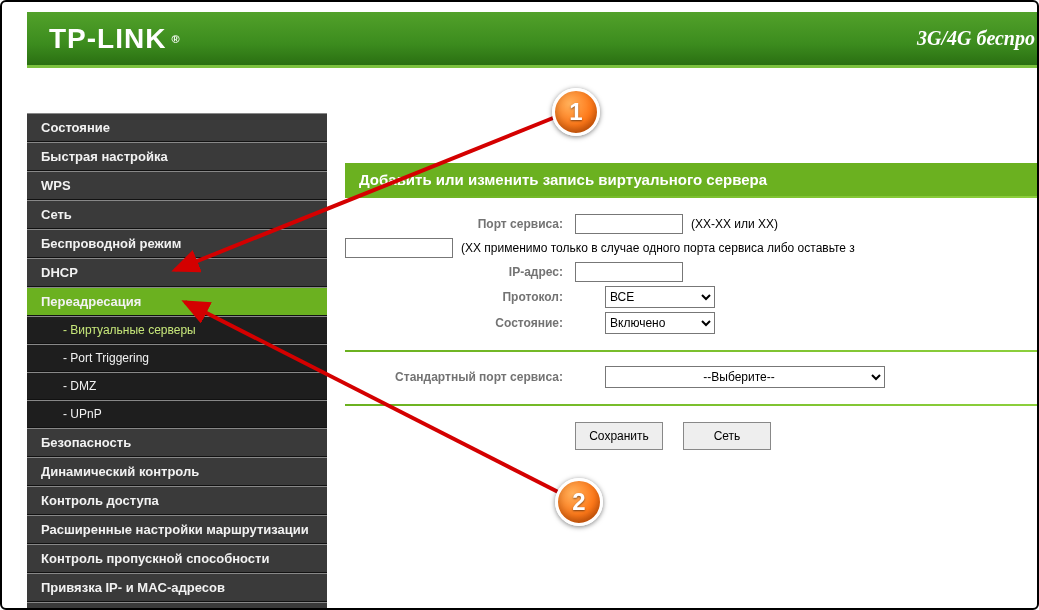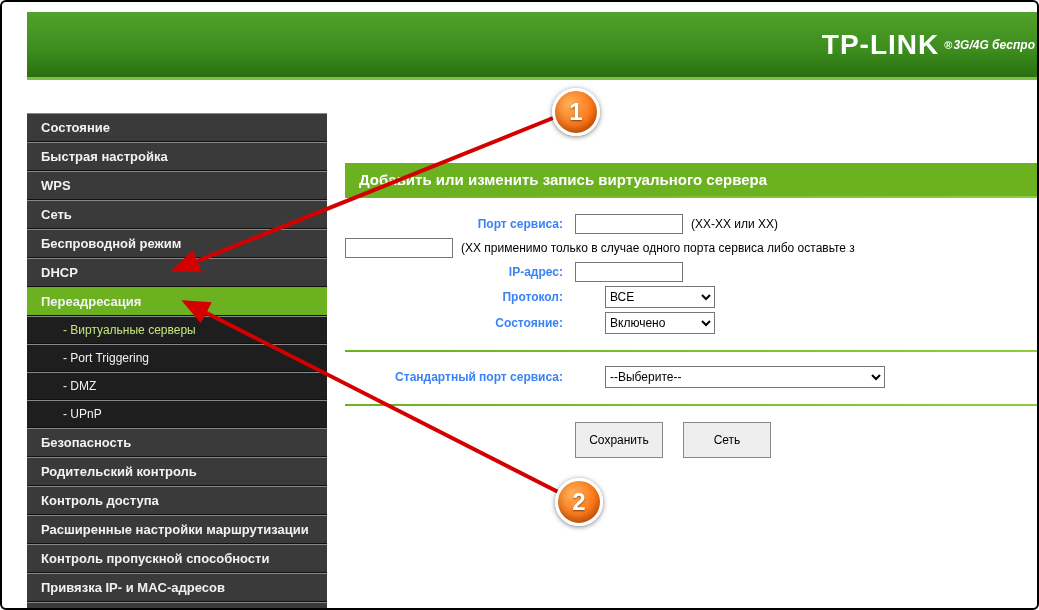--- a/index.html
+++ b/index.html
@@ -16,43 +16,44 @@
   position: absolute;
   top: 0; left: 0; right: 0; bottom: 0;
   border: 2px solid #000;
   border-radius: 6px;
   background: #fff;
   overflow: hidden;
 }
 .header {
   position: absolute;
   top: 10px; left: 25px; right: 0;
-  height: 68px;
+  height: 56px;
   background: linear-gradient(to bottom, #52a12a 0%, #3c8c1e 60%, #2a6f12 100%);
   color: #fff;
   display: flex;
   align-items: center;
-  justify-content: flex-end;
+  justify-content: space-between;
   padding: 0 10px 0 22px;
   border-bottom: 3px solid #7cc23f;
 }
 .logo {
   font-size: 28px;
   font-weight: 900;
   letter-spacing: 1px;
   display: flex;
   align-items: center;
   gap: 3px;
 }
 .logo .r { font-size: 11px; vertical-align: super; margin-left: 2px; }
 .header-title {
-  font-size: 12px;
+  font-size: 20px;
   font-weight: bold;
   font-style: italic;
   margin-right: -8px;
+  font-family: Liberation Serif, serif;
 }
 .layout {
   position: absolute;
   top: 83px; left: 25px; right: 0; bottom: 10px;
   display: flex;
 }
 .sidebar {
   width: 300px;
   background: #0ea5e9;
   color: #fff;
@@ -106,21 +107,21 @@
 .form-row {
   display: flex;
   align-items: center;
   margin: 4px 0;
 }
 .form-label {
   width: 230px;
   text-align: right;
   font-weight: bold;
   font-size: 12px;
-  color: #3b82f6;
+  color: #737373;
   padding-right: 12px;
 }
 .text-input {
   width: 108px;
   height: 20px;
   border: 1px solid #777;
   background: #fff;
   font-size: 12px;
   padding: 0 3px;
 }
@@ -131,34 +132,34 @@
   white-space: nowrap;
 }
 select.sel {
   height: 22px;
   border: 1px solid #777;
   background: #fff;
   font-size: 12px;
   margin-left: 30px;
 }
 .sel.small { width: 110px; }
-.sel.wide { width: 280px; }
+.sel.wide { width: 280px; text-align: center; }
 .sep-line {
   margin: 16px 0 14px 0;
   height: 2px;
   background: linear-gradient(to right, #6bb120 0%, #8ccf3c 100%);
 }
 .buttons {
   margin: 16px 0 0 230px;
   display: flex;
   gap: 20px;
 }
 .btn {
   min-width: 88px;
-  height: 36px;
+  height: 28px;
   background: #eee;
   border: 1px solid #888;
   font-size: 12px;
   cursor: pointer;
 }
 svg.overlay {
   position: absolute;
   top: 0; left: 0;
   width: 1039px; height: 610px;
   pointer-events: none;
@@ -202,21 +203,21 @@
       <div class="menu-item">WPS</div>
       <div class="menu-item">Сеть</div>
       <div class="menu-item">Беспроводной режим</div>
       <div class="menu-item">DHCP</div>
       <div class="menu-item active">Переадресация</div>
       <div class="menu-item sub active">- Виртуальные серверы</div>
       <div class="menu-item sub">- Port Triggering</div>
       <div class="menu-item sub">- DMZ</div>
       <div class="menu-item sub">- UPnP</div>
       <div class="menu-item">Безопасность</div>
-      <div class="menu-item">Родительский контроль</div>
+      <div class="menu-item">Динамический контроль</div>
       <div class="menu-item">Контроль доступа</div>
       <div class="menu-item">Расширенные настройки маршрутизации</div>
       <div class="menu-item">Контроль пропускной способности</div>
       <div class="menu-item">Привязка IP- и MAC-адресов</div>
       <div class="menu-item">Динамический DNS</div>
 
     </div>
 
     <div class="content">
       <div style="height:38px"></div>

